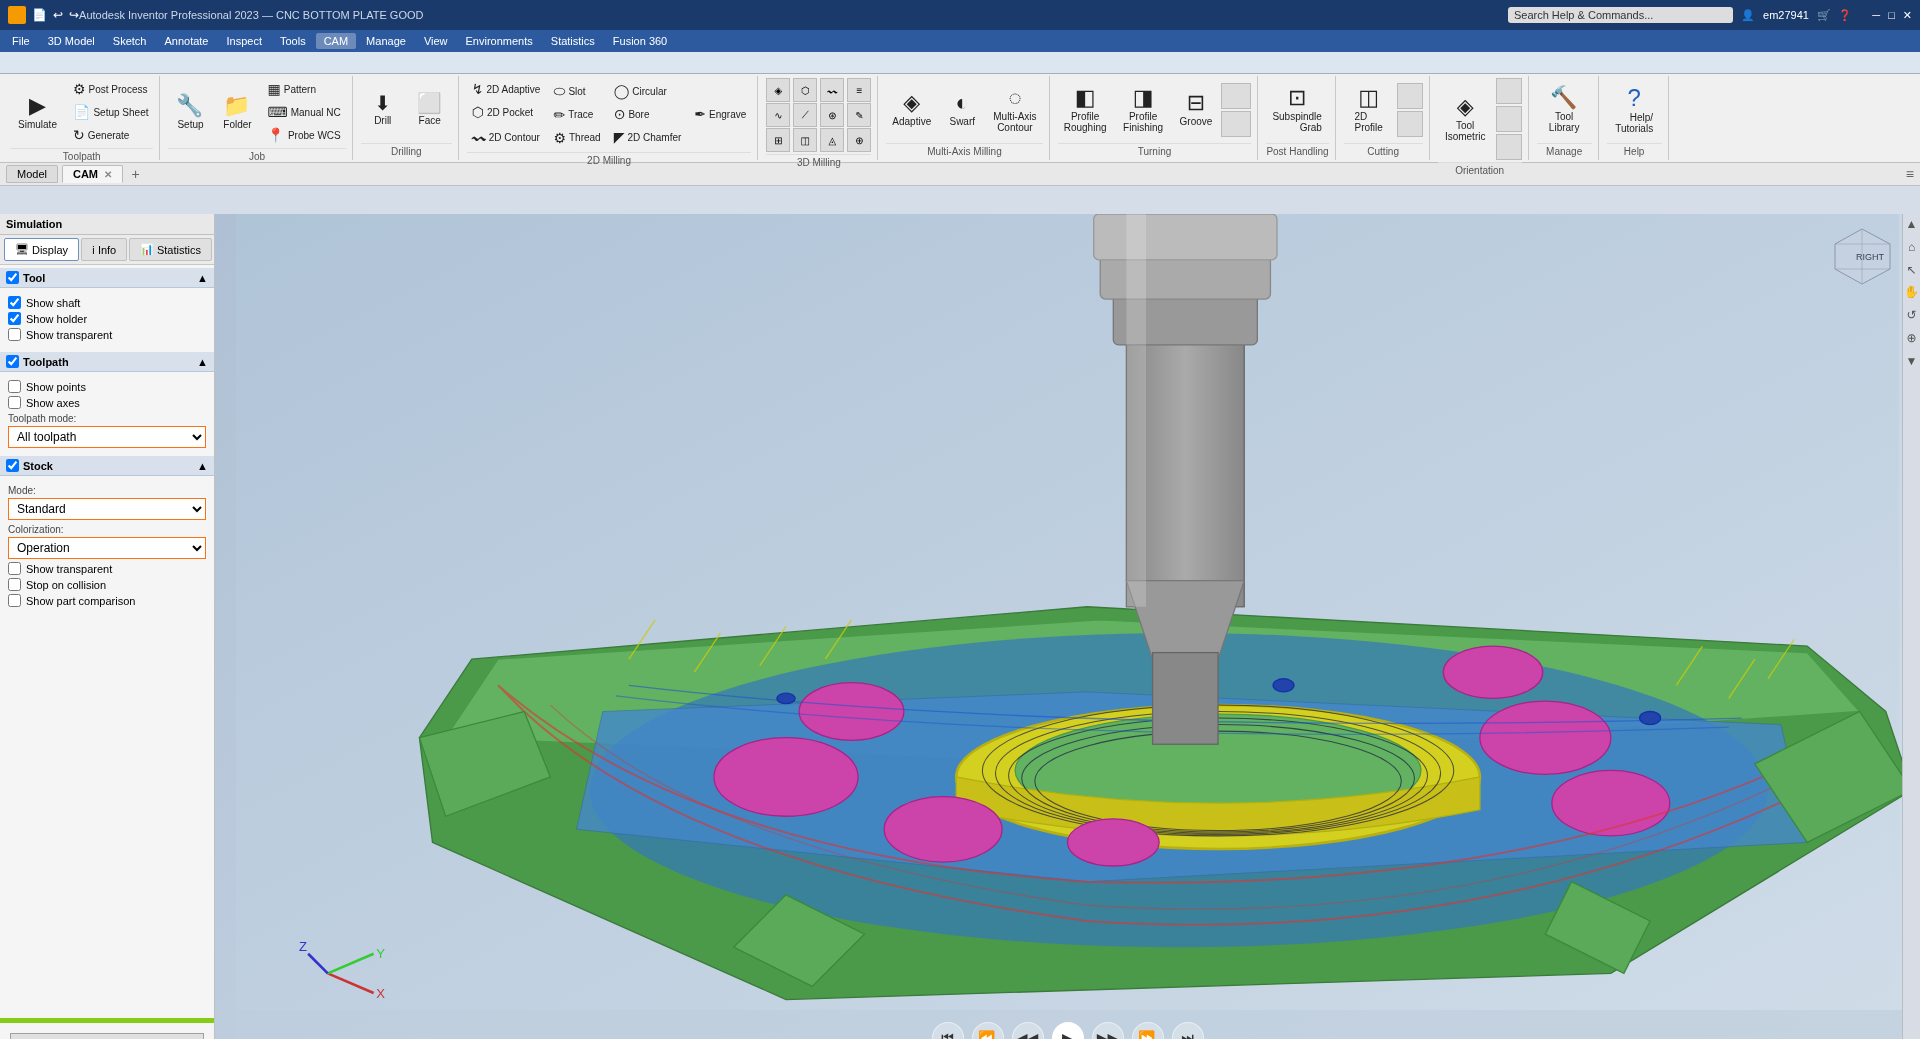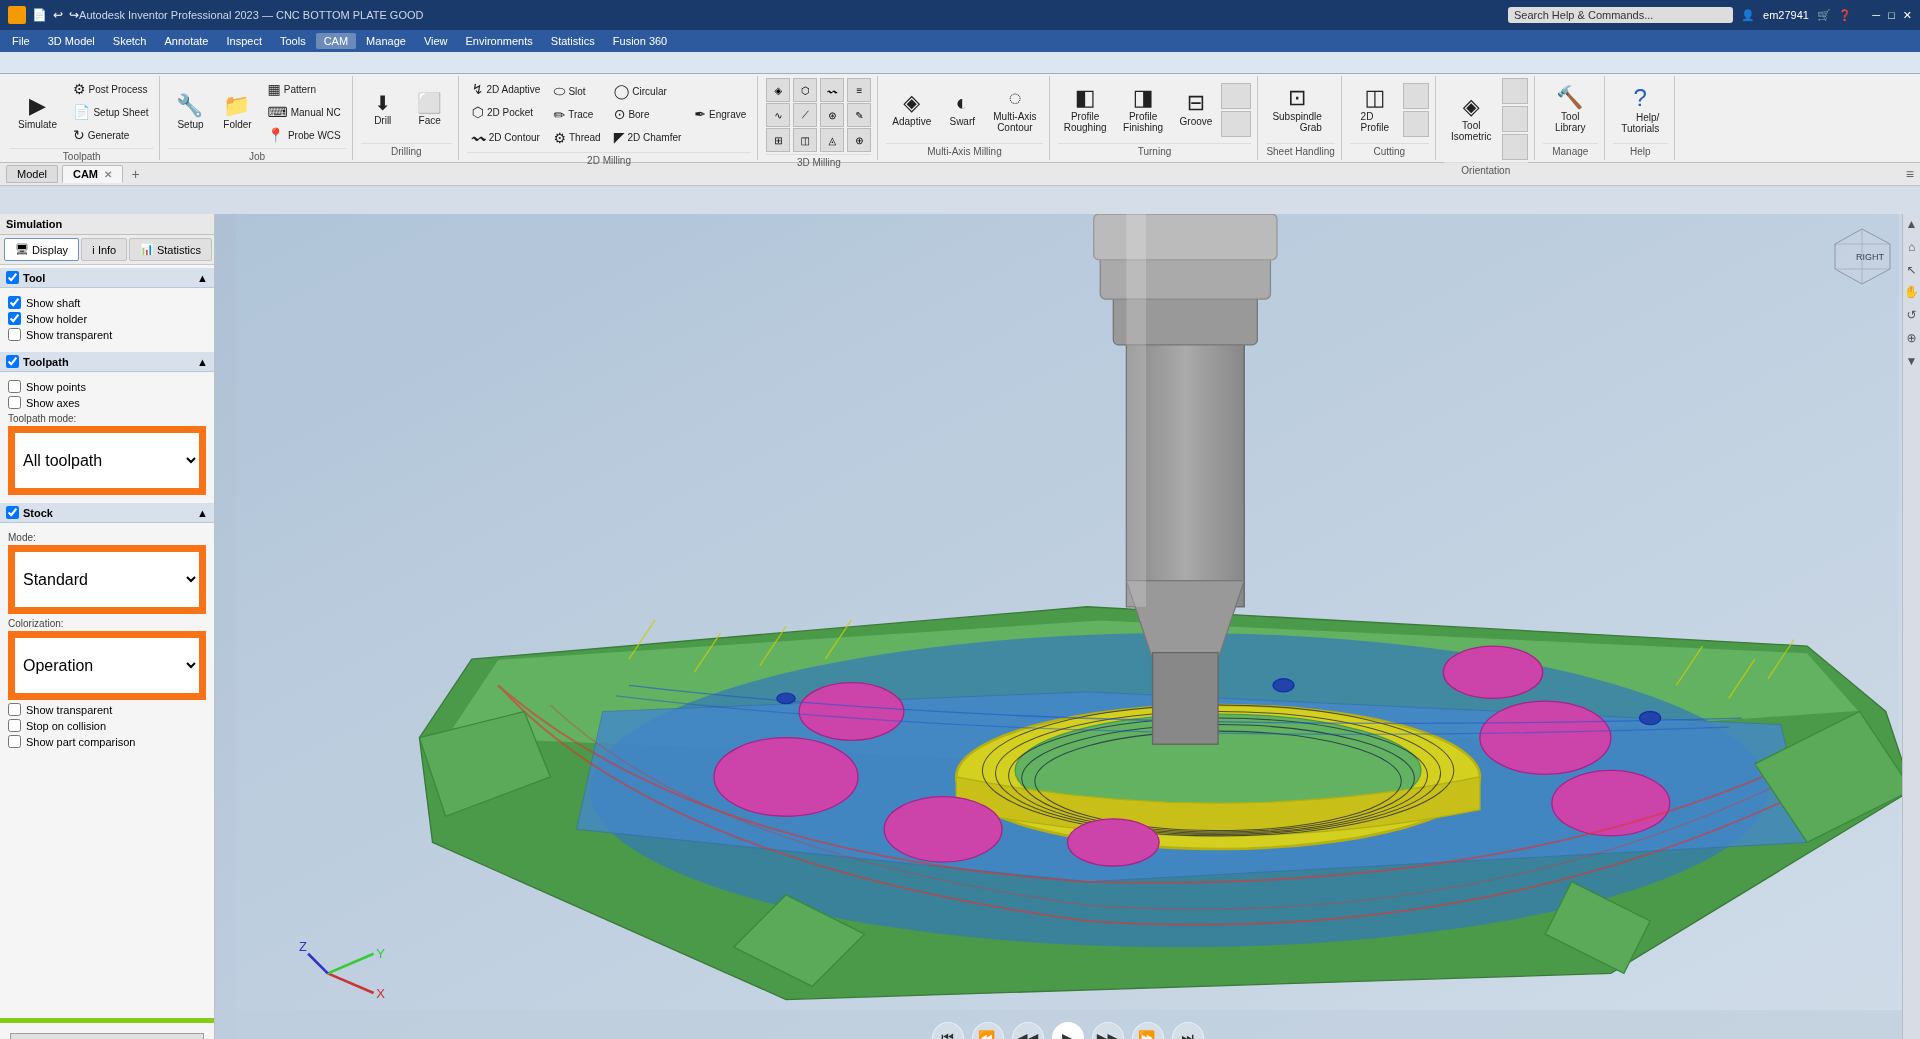--- a/index.html
+++ b/index.html
@@ -166,23 +166,23 @@
       border-bottom: 1px solid #b8c8dc;
       cursor: pointer;
       margin-top: 3px;
     }
     .section-header .section-title { font-size: 11px; font-weight: bold; display: flex; align-items: center; gap: 4px; }
     .section-content { padding: 5px 8px; }
     .checkbox-item { display: flex; align-items: center; gap: 5px; margin: 3px 0; font-size: 11px; }
     .form-label { font-size: 10px; color: #444; margin-top: 4px; margin-bottom: 2px; }
     select.form-select {
       width: 100%;
-      font-size: 16px;
-      padding: 18px 4px;
-      border: 7px solid #f97316;
+      font-size: 12px;
+      padding: 2px 4px;
+      border: 1px solid #f97316;
       background: white;
     }
 
     
     #viewport {
       flex: 1;
       background: linear-gradient(135deg, #b8c8d8 0%, #c8d8e8 40%, #d0dce8 100%);
       position: relative;
       overflow: hidden;
     }
@@ -532,21 +532,21 @@
       <div class="ribbon-group-label">Turning</div>
     </div>
 
     <div class="ribbon-group">
       <div class="ribbon-group-content">
         <div class="ribbon-btn" style="min-width:55px;">
           <span class="icon">⊡</span>
           <span style="text-align:right;">Subspindle<br>Grab</span>
         </div>
       </div>
-      <div class="ribbon-group-label">Sheet Handling</div>
+      <div class="ribbon-group-label">Post Handling</div>
     </div>
 
     <div class="ribbon-group">
       <div class="ribbon-group-content">
         <div class="ribbon-btn" style="min-width:50px;">
           <span class="icon">◫</span>
           <span style="">2D<br>Profile</span>
         </div>
         <div style="display:flex;flex-direction:column;gap:2px;">
           <div style="width:26px;height:26px;background:#ddd;border:1px solid #bbb;cursor:pointer;"></div>

